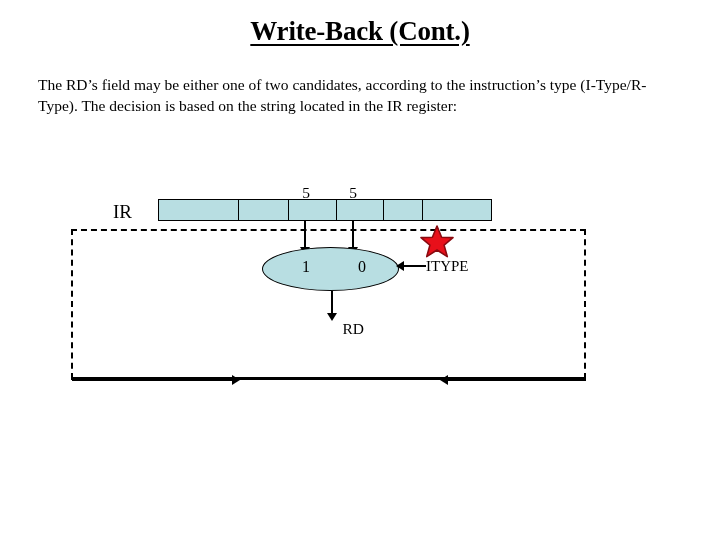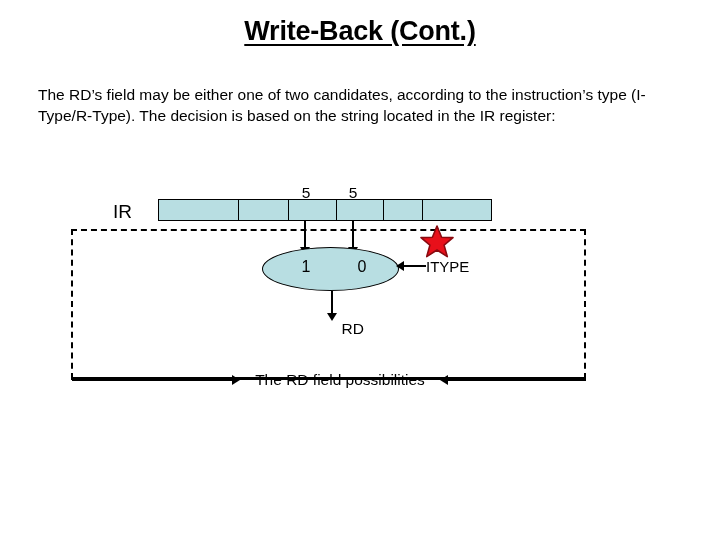--- a/index.html
+++ b/index.html
@@ -6,21 +6,21 @@
     margin: 0;
     padding: 0;
     background: #ffffff;
   }
   #slide {
     position: relative;
     width: 720px;
     height: 540px;
     background: #ffffff;
     overflow: hidden;
-    font-family: Liberation Sans, sans-serif;
+    font-family: Liberation Serif, serif;
     color: #000000;
   }
 
   
   #title {
     position: absolute;
     left: 0;
     top: 16px;
     width: 720px;
     text-align: center;
@@ -34,21 +34,20 @@
 
   
   #body-text {
     position: absolute;
     left: 38px;
     top: 74px;
     width: 648px;
     font-size: 15.5px;
     line-height: 21px;
     text-align: left;
-    margin-top: 10px;
   }
 
   
   #ir-label {
     position: absolute;
     left: 113px;
     top: 201px;
     font-size: 19px;
   }
 
@@ -280,15 +279,14 @@
     <span class="head"></span>
   </div>
   <div id="rd-label">RD</div>
 
   <div class="h-arrow" id="caption-arrow-left">
     <span class="head"></span>
   </div>
   <div class="h-arrow" id="caption-arrow-right">
     <span class="head"></span>
   </div>
-  <div id="caption">The RD field possibilities</div>
 
 </div>
 
 </body></html>

